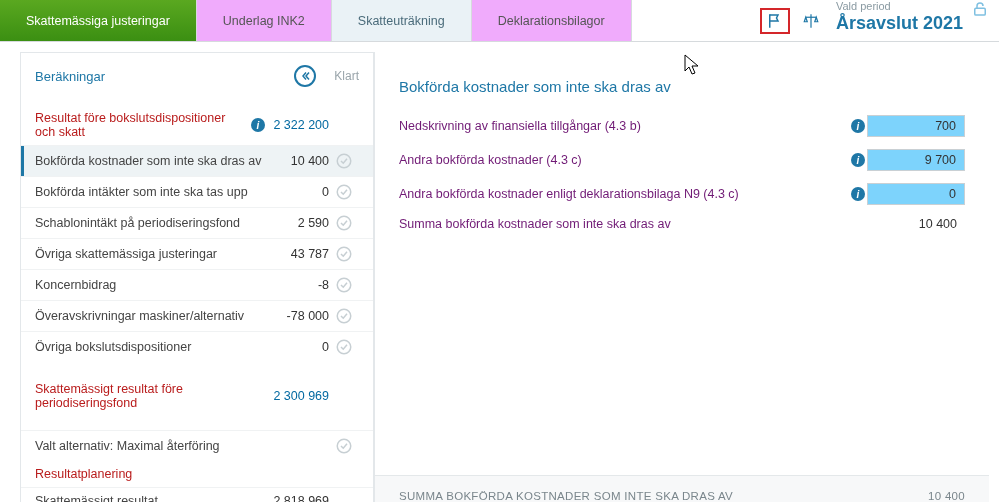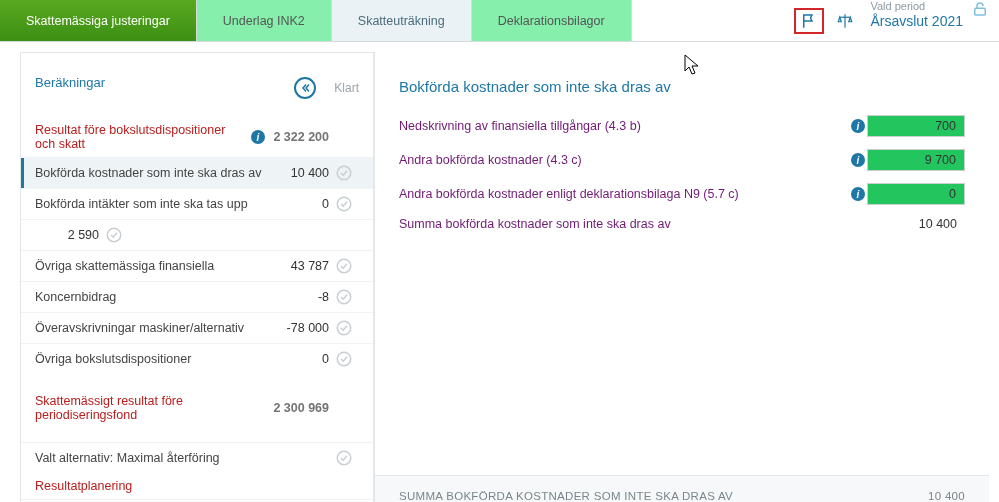--- a/index.html
+++ b/index.html
@@ -18,68 +18,68 @@
     height: 42px;
     border-bottom: 1px solid #d6dadd;
   }
   .tab {
     padding: 0 26px;
     display:flex; align-items:center;
     font-size:12.5px;
     color:#555;
     border-right:1px solid #d6dadd;
     cursor:pointer;
-    background:#86efac;
+    background:#f0abfc;
   }
   .tab.active {
     background: linear-gradient(#5aa820,#3b8f12);
     color:#fff;
     font-weight:500;
   }
   .tab.last { background:#eaf2f6; color:#4a6b7a; }
   .top-spacer { flex:1; }
   .top-icons { display:flex; align-items:center; gap:12px; padding:0 10px; }
   .flag-box { border:2px solid #d4262a; padding:2px 4px; display:flex; align-items:center; }
   .icon-svg { width:18px; height:18px; }
   .period-box { display:flex; align-items:flex-start; gap:8px; padding:0 10px 0 6px; color:#4a6b7a; font-size:12px; line-height:1.2;}
   .period-box .plabel { color:#8a9aa2; font-size:11px; }
-  .period-box .pval { color:#1e77a6; font-weight:400; font-size:14px; }
+  .period-box .pval { color:#1e77a6; font-weight:700; font-size:18px; }
   .lock-icon { color:#7fc0e1; }
   .body { display:flex; height:calc(100% - 28px);padding-left:10px; }
   .sidebar {
     width:354px;
     border:1px solid #e3e7ea;
     margin:10px 0 10px 10px;
     display:flex; flex-direction:column;
     overflow:hidden;
   }
   .side-head { display:flex; justify-content:space-between; align-items:center; padding:12px 14px 18px 14px; }
   .side-title { color:#1e77a6; font-size:13px; }
   .collapse-btn { width:22px; height:22px; border:2px solid #1e77a6; border-radius:50%; display:flex; align-items:center; justify-content:center; color:#1e77a6; cursor:pointer; }
   .klart { color:#9aa5ab; font-size:12px; margin-left:18px; }
   .side-rows { flex:1; overflow:auto; }
   .srow { display:flex; align-items:center; padding:6px 10px 6px 14px; border-top:1px solid #f0f2f3; position:relative; }
   .srow.noborder { border-top:none; }
   .srow .label { flex:1; color:#444; }
   .srow .label.link { color:#b91c1c; }
   .srow .val { width:70px; text-align:right; color:#333; padding-right:6px; }
-  .srow .val.link { color:#737373; font-weight:700; }
+  .srow .val.link { color:#0369a1; font-weight:400; }
   .srow .chk { width:28px; text-align:center; color:#c7cfd3; }
   .srow.selected { background:#eef3f5; }
   .srow.selected::before { content:""; position:absolute; left:0; top:0; bottom:0; width:3px; background:#1e77a6; }
   .info-b { display:inline-flex; width:14px; height:14px; border-radius:50%; background:#1e77a6; color:#fff; font-size:10px; align-items:center; justify-content:center; font-style:italic; font-weight:bold; margin-left:4px; }
   .section-gap { height:14px; border:none; }
   .main { flex:1; display:flex; flex-direction:column; margin:10px 10px 0 0; border-left:1px solid #e3e7ea; }
   .main-head { padding:26px 24px 14px 24px; color:#1e77a6; font-size:15px; }
   .main-body { flex:1; padding:0 24px; }
   .mrow { display:flex; align-items:center; padding:6px 0; }
   .mrow .mlabel { flex:1; color:#701a75; }
   .mrow .minfo { width:22px; text-align:center; }
   .mrow .minput {
-    width:98px; height:22px; border:1px solid #c9d0d4; background:#22c55e;
+    width:98px; height:22px; border:1px solid #c9d0d4; background:#7dd3fc;
     text-align:right; padding:0 8px; color:#333; font-size:12.5px;
   }
   .mrow .mval { width:98px; text-align:right; padding-right:8px; color:#333; }
   .footerbar {
     border-top:1px solid #e4e8ea;
     background:#f7f8f9;
     padding:14px 24px;
     display:flex; justify-content:space-between;
     color:#7a868c; font-size:11.5px; letter-spacing:.3px;
   }
@@ -122,21 +122,21 @@
           <path d="M8 11V8a4 4 0 0 1 8 0"></path>
       </svg>
     </span>
   </div>
 </div>
 
 <div class="body">
   <div class="sidebar">
     <div class="side-head">
       <span class="side-title">Beräkningar</span>
-      <div style="display:flex; align-items:center;margin-top:12px;">
+      <div style="display:flex; align-items:center;">
         <span class="collapse-btn">
           <svg width="12" height="12" viewBox="0 0 24 24" fill="none" stroke="#1e77a6" stroke-width="3">
               <path d="M14 5l-6 7 6 7"></path>
               <path d="M20 5l-6 7 6 7"></path>
             </svg>
         </span>
         <span class="klart">Klart</span>
       </div>
     </div>
     <div class="side-rows">
@@ -164,31 +164,32 @@
         <span class="val">0</span>
         <span class="chk">
           <svg width="18" height="18" viewBox="0 0 24 24" fill="none" stroke="#c7cfd3" stroke-width="2">
               <circle cx="12" cy="12" r="9"></circle>
               <path d="M8 12l3 3 5-6"></path>
             </svg>
         </span>
       </div>
 
       <div class="srow">
+        <span class="label">Schablonintäkt på periodiseringsfond</span>
         <span class="val">2 590</span>
         <span class="chk">
           <svg width="18" height="18" viewBox="0 0 24 24" fill="none" stroke="#c7cfd3" stroke-width="2">
               <circle cx="12" cy="12" r="9"></circle>
               <path d="M8 12l3 3 5-6"></path>
             </svg>
         </span>
       </div>
 
       <div class="srow">
-        <span class="label">Övriga skattemässiga finansiella</span>
+        <span class="label">Övriga skattemässiga justeringar</span>
         <span class="val">43 787</span>
         <span class="chk">
           <svg width="18" height="18" viewBox="0 0 24 24" fill="none" stroke="#c7cfd3" stroke-width="2">
               <circle cx="12" cy="12" r="9"></circle>
               <path d="M8 12l3 3 5-6"></path>
             </svg>
         </span>
       </div>
 
       <div class="srow">
@@ -265,21 +266,21 @@
         <span class="mlabel">Nedskrivning av finansiella tillgångar (4.3 b)</span>
         <span class="minfo"><span class="info-b">i</span></span>
         <input class="minput" value="700" style="">
       </div>
       <div class="mrow">
         <span class="mlabel">Andra bokförda kostnader (4.3 c)</span>
         <span class="minfo"><span class="info-b">i</span></span>
         <input class="minput" value="9 700" style="">
       </div>
       <div class="mrow">
-        <span class="mlabel">Andra bokförda kostnader enligt deklarationsbilaga N9 (5.7 c)</span>
+        <span class="mlabel">Andra bokförda kostnader enligt deklarationsbilaga N9 (4.3 c)</span>
         <span class="minfo"><span class="info-b">i</span></span>
         <input class="minput" value="0" style="">
       </div>
       <div class="mrow">
         <span class="mlabel">Summa bokförda kostnader som inte ska dras av</span>
         <span class="minfo"></span>
         <span class="mval">10 400</span>
       </div>
     </div>
     <div class="footerbar">

